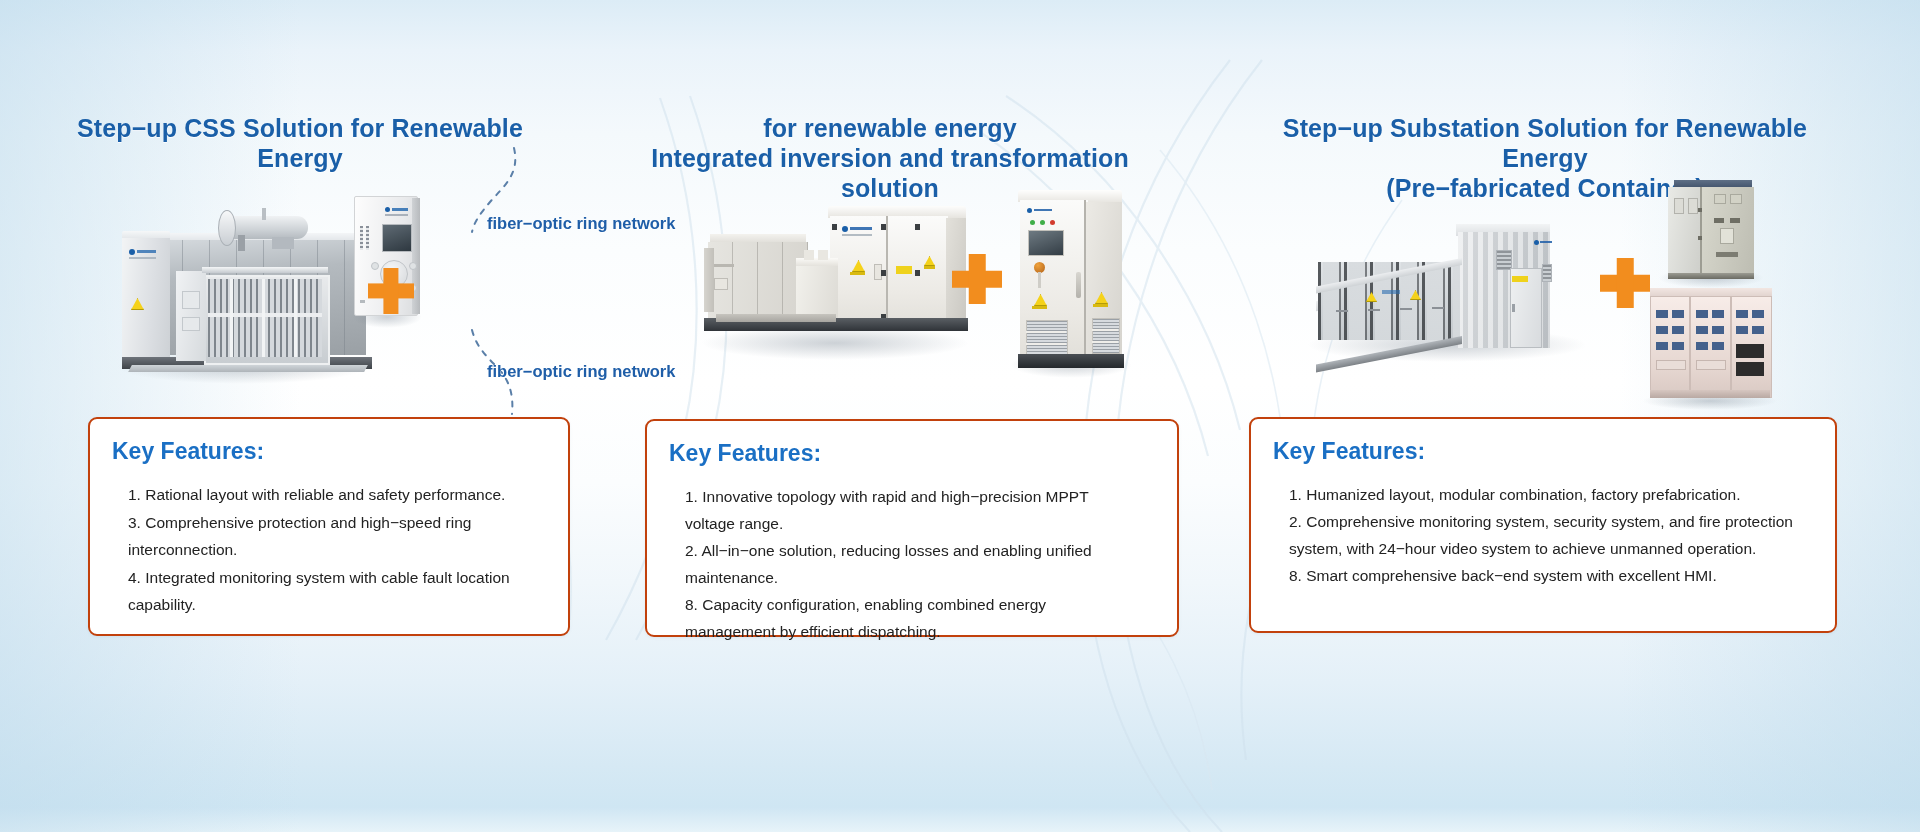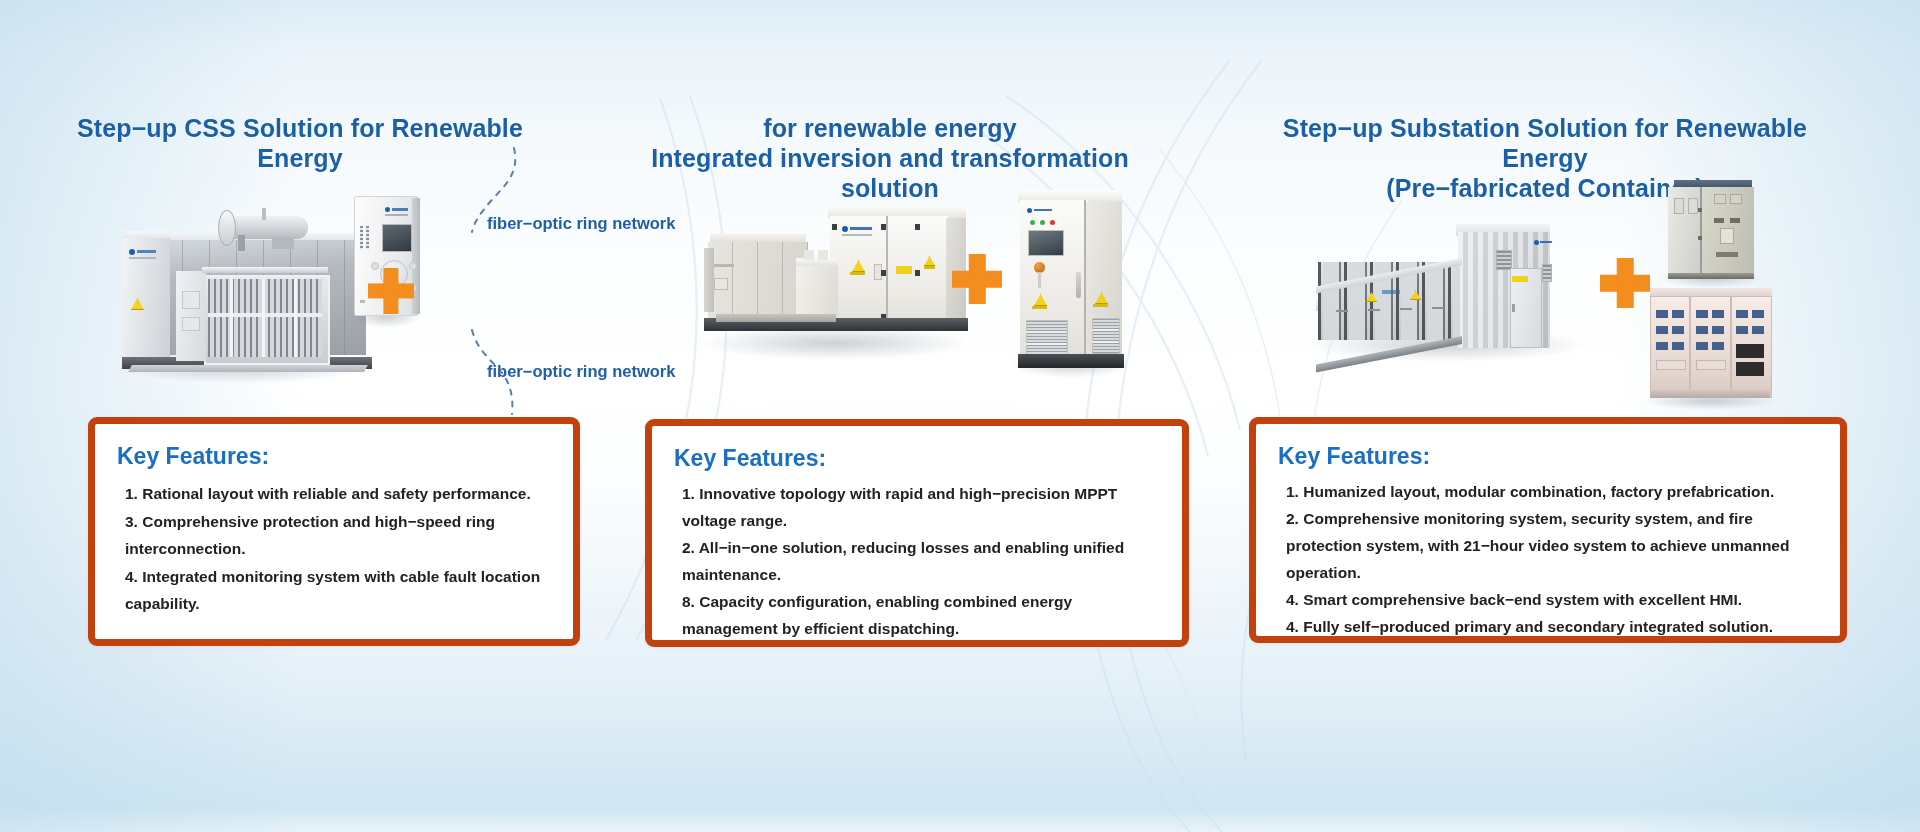--- a/index.html
+++ b/index.html
@@ -33,30 +33,30 @@
     position:absolute;text-align:center;color:#1a5fa8;
     font-size:25px;font-weight:bold;line-height:30px;letter-spacing:.1px;
     text-shadow:0 1px 0 rgba(255,255,255,.8);
   }
   #title-1{left:60px;top:113px;width:480px;}
   #title-2{left:620px;top:113px;width:540px;}
   #title-3{left:1240px;top:113px;width:610px;}
 
   
   .card{
-    position:absolute;background:#ffffff;border:7px solid #c2410c;border-radius:9px;
+    position:absolute;background:#ffffff;border:2px solid #c2410c;border-radius:9px;
     box-shadow:0 1px 3px rgba(120,150,175,.10);
   }
   #card-1{left:88px;top:417px;width:478px;height:215px;}
   #card-2{left:645px;top:419px;width:530px;height:214px;}
   #card-3{left:1249px;top:417px;width:584px;height:212px;}
   .card-inner{padding:18px 22px 0 22px;}
   .kf-head{color:#1a6fc4;font-size:23px;font-weight:bold;line-height:28px;margin-bottom:6px;}
   #card-1 .kf-head{margin-bottom:10px;}
-  .kf-list{margin:8px;padding:0;list-style:none;font-weight:bold;}
+  .kf-list{margin:16px;padding:0;list-style:none;}
   .kf-list li{color:#222;font-size:15.5px;line-height:27px;}
   #card-1 .kf-list li{line-height:27.5px;}
   #card-2 .kf-list li{line-height:27px;}
   #card-3 .kf-list li{line-height:27px;}
 
   
   .plus{position:absolute;}
   .plus i{position:absolute;background:#F28D1E;display:block;}
   .plus i.h{left:0;top:50%;transform:translateY(-50%);width:100%;height:33%;}
   .plus i.v{top:0;left:50%;transform:translateX(-50%);height:100%;width:33%;}
@@ -404,20 +404,19 @@
         <li>8. Capacity configuration, enabling combined energy management by efficient dispatching.</li>
       </ul>
     </div>
   </div>
 
   <div class="card" id="card-3">
     <div class="card-inner">
       <div class="kf-head">Key Features:</div>
       <ul class="kf-list">
         <li>1. Humanized layout, modular combination, factory prefabrication.</li>
-        <li>2. Comprehensive monitoring system, security system, and fire protection system, with 21−hour video system to achieve unmanned operation.</li>
-        <li>4. Smart comprehensive back−end system with excellent HMI.</li>
-        <li>4. Fully self−produced primary and secondary integrated solution.</li>
+        <li>2. Comprehensive monitoring system, security system, and fire protection system, with 24−hour video system to achieve unmanned operation.</li>
+        <li>8. Smart comprehensive back−end system with excellent HMI.</li>
       </ul>
     </div>
   </div>
 
 </div>
 
 </body></html>

